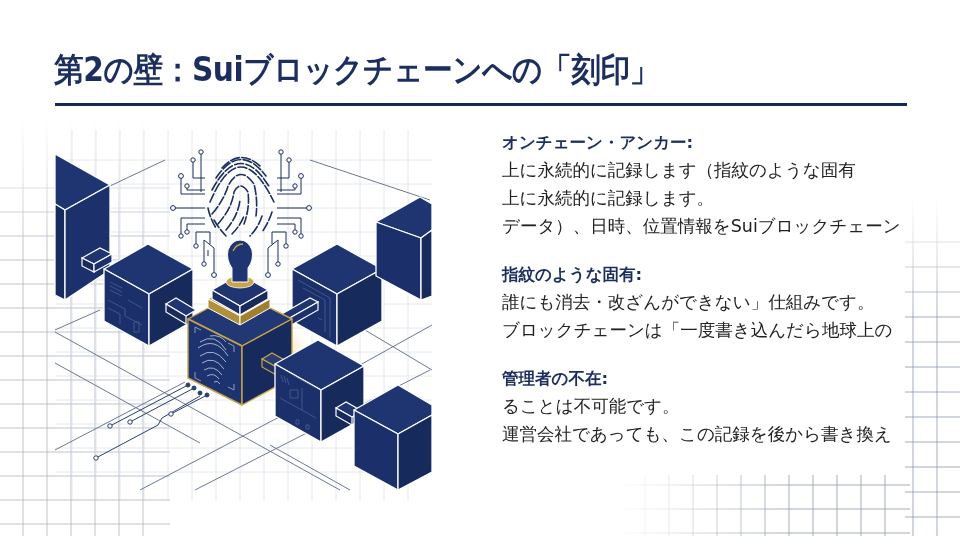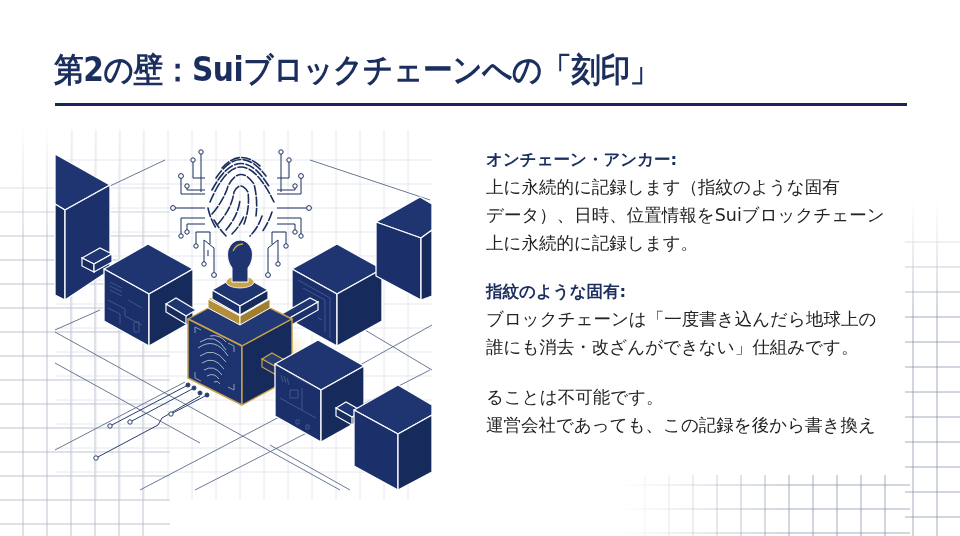--- a/index.html
+++ b/index.html
@@ -16,21 +16,21 @@
     }
     .title-rule {
       position: absolute; left: 55px; top: 103px; width: 852px; height: 3px;
       background: #14285a;
     }
 
     .bg-grid { position: absolute; pointer-events: none; }
 
     .illustration { position: absolute; left: 0; top: 120px; width: 470px; height: 416px; }
 
-    .content { position: absolute; left: 486px; top: 130px; width: 430px; margin-top: 17px; }
+    .content { position: absolute; left: 502px; top: 130px; width: 430px; }
     .section { margin-bottom: 22px; }
     .section-heading {
       font-size: 16.5px; font-weight: bold; color: #1b2e5e; line-height: 26px;
       white-space: nowrap;
     }
     .section-line {
       font-size: 17.5px; color: #222222; line-height: 28px; white-space: nowrap;
     }
   </style>
 </head>
@@ -383,27 +383,28 @@
       <polygon points="354,290 398,265 432,285 432,295 398,314" fill="#1f3572"></polygon>
       <polygon points="354,290 398,314 398,370 354,346" fill="#1b306a"></polygon>
       <polygon points="398,314 432,295 432,352 398,370" fill="#172a5c"></polygon>
     </g>
   </svg>
 
   <div class="content">
     <div class="section">
       <div class="section-heading">オンチェーン・アンカー:</div>
       <div class="section-line">上に永続的に記録します（指紋のような固有</div>
+      <div class="section-line">上に永続的に記録します。</div>
       <div class="section-line">データ）、日時、位置情報をSuiブロックチェーン</div>
-      <div class="section-line">上に永続的に記録します。</div>
     </div>
     <div class="section">
       <div class="section-heading">指紋のような固有:</div>
+      <div class="section-line">誰にも消去・改ざんができない」仕組みです。</div>
       <div class="section-line">ブロックチェーンは「一度書き込んだら地球上の</div>
-      <div class="section-line">誰にも消去・改ざんができない」仕組みです。</div>
     </div>
     <div class="section">
+      <div class="section-heading">管理者の不在:</div>
       <div class="section-line">ることは不可能です。</div>
       <div class="section-line">運営会社であっても、この記録を後から書き換え</div>
     </div>
   </div>
 
 </div>
 
 </body></html>

